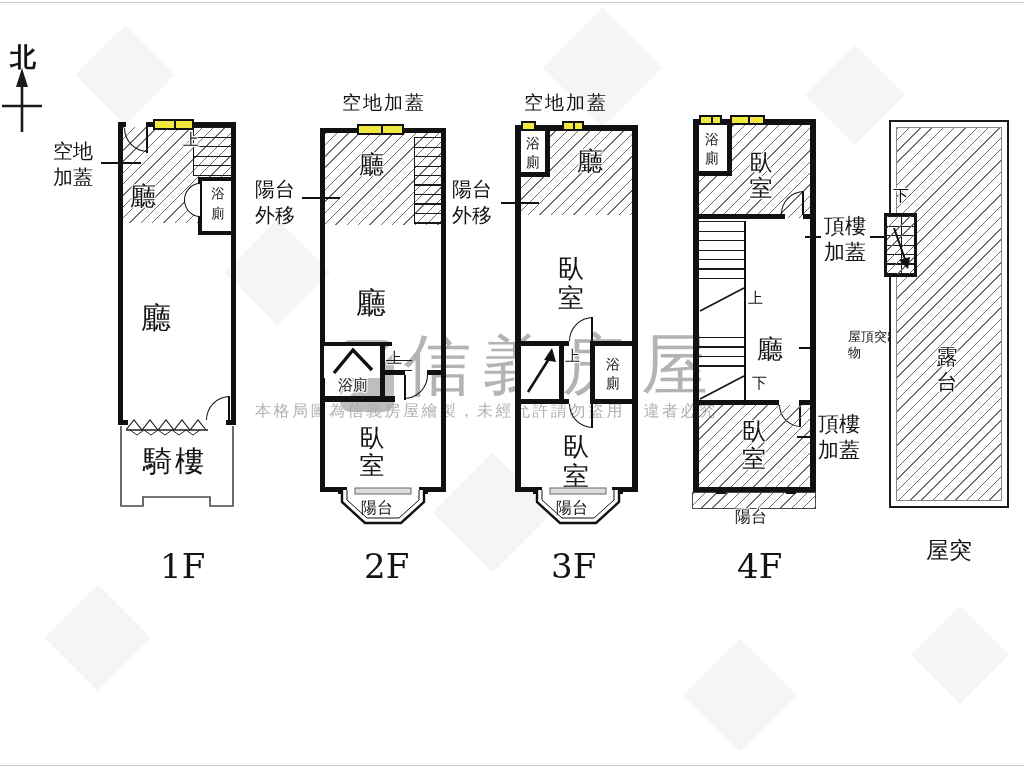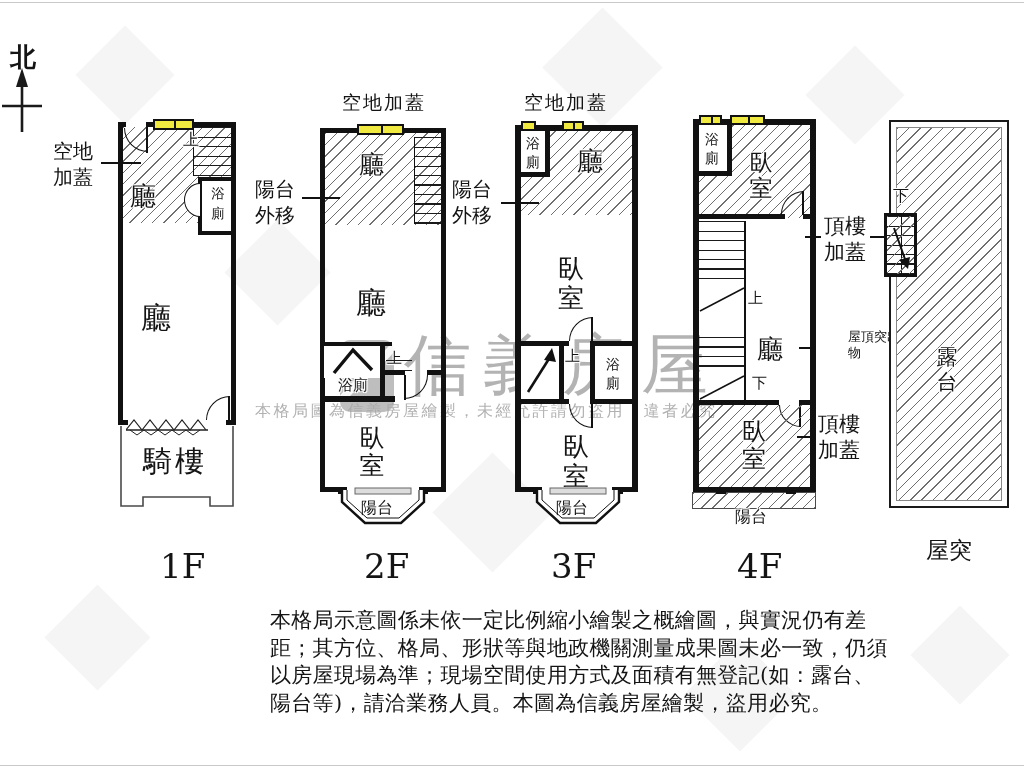--- a/index.html
+++ b/index.html
@@ -235,15 +235,14 @@
     <div class="leaf" style="left:50%;top:0;width:1.5px;height:100%"></div>
     <div class="hatch" style="left:0;top:0;right:0;bottom:0"></div>
     <svg class="abs" style="left:3px;top:8px" width="22" height="46" viewBox="0 0 22 46">
       <line x1="4" y1="4" x2="16" y2="38" stroke="#111" stroke-width="2"></line>
       <polygon points="18,45 9,36 20,33" fill="#111"></polygon>
     </svg>
   </div>
   <div class="lbl stack halo" style="left:934px;top:345px;width:26px;font-size:21px;line-height:1.2">露台</div>
   <div class="lbl" style="left:926px;top:538px;font-size:23px">屋突</div>
 
-  <div class="lbl wrap2" style="left:270px;top:607px;width:622px;font-size:21px;line-height:27.6px;letter-spacing:0.3px">本格局示意圖係未依一定比例縮小繪製之概繪圖，與實況仍有差距；其方位、格局、形狀等與地政機關測量成果圖未必一致，仍須以房屋現場為準；現場空間使用方式及面積有無登記(如：露台、陽台等)，請洽業務人員。本圖為信義房屋繪製，盜用必究。</div>
 
 </div>
 
 </body></html>

